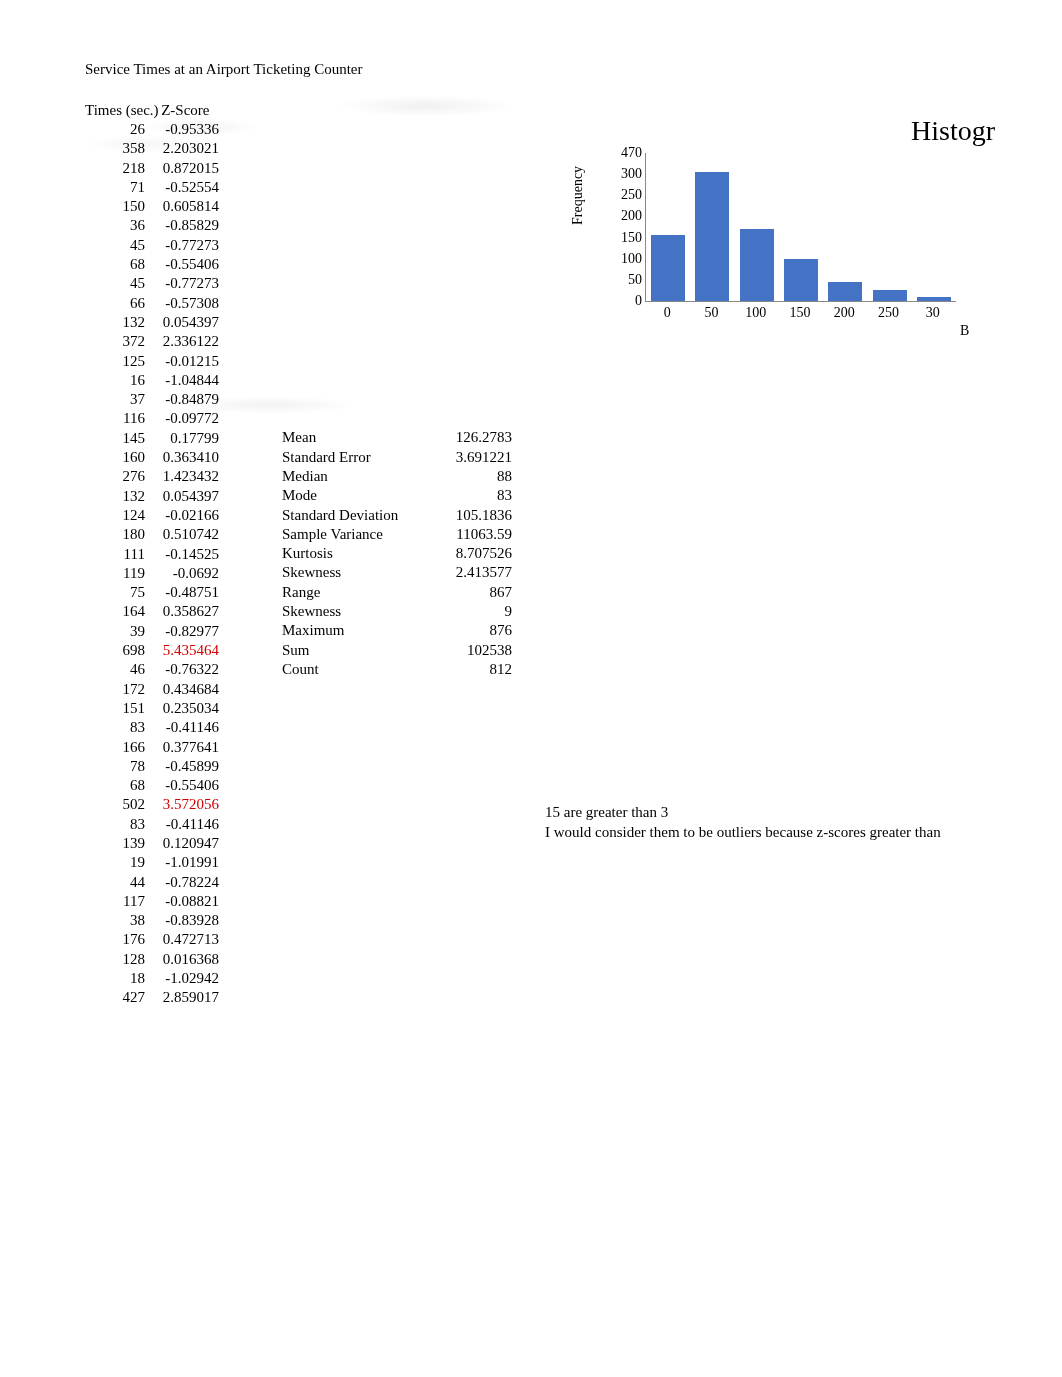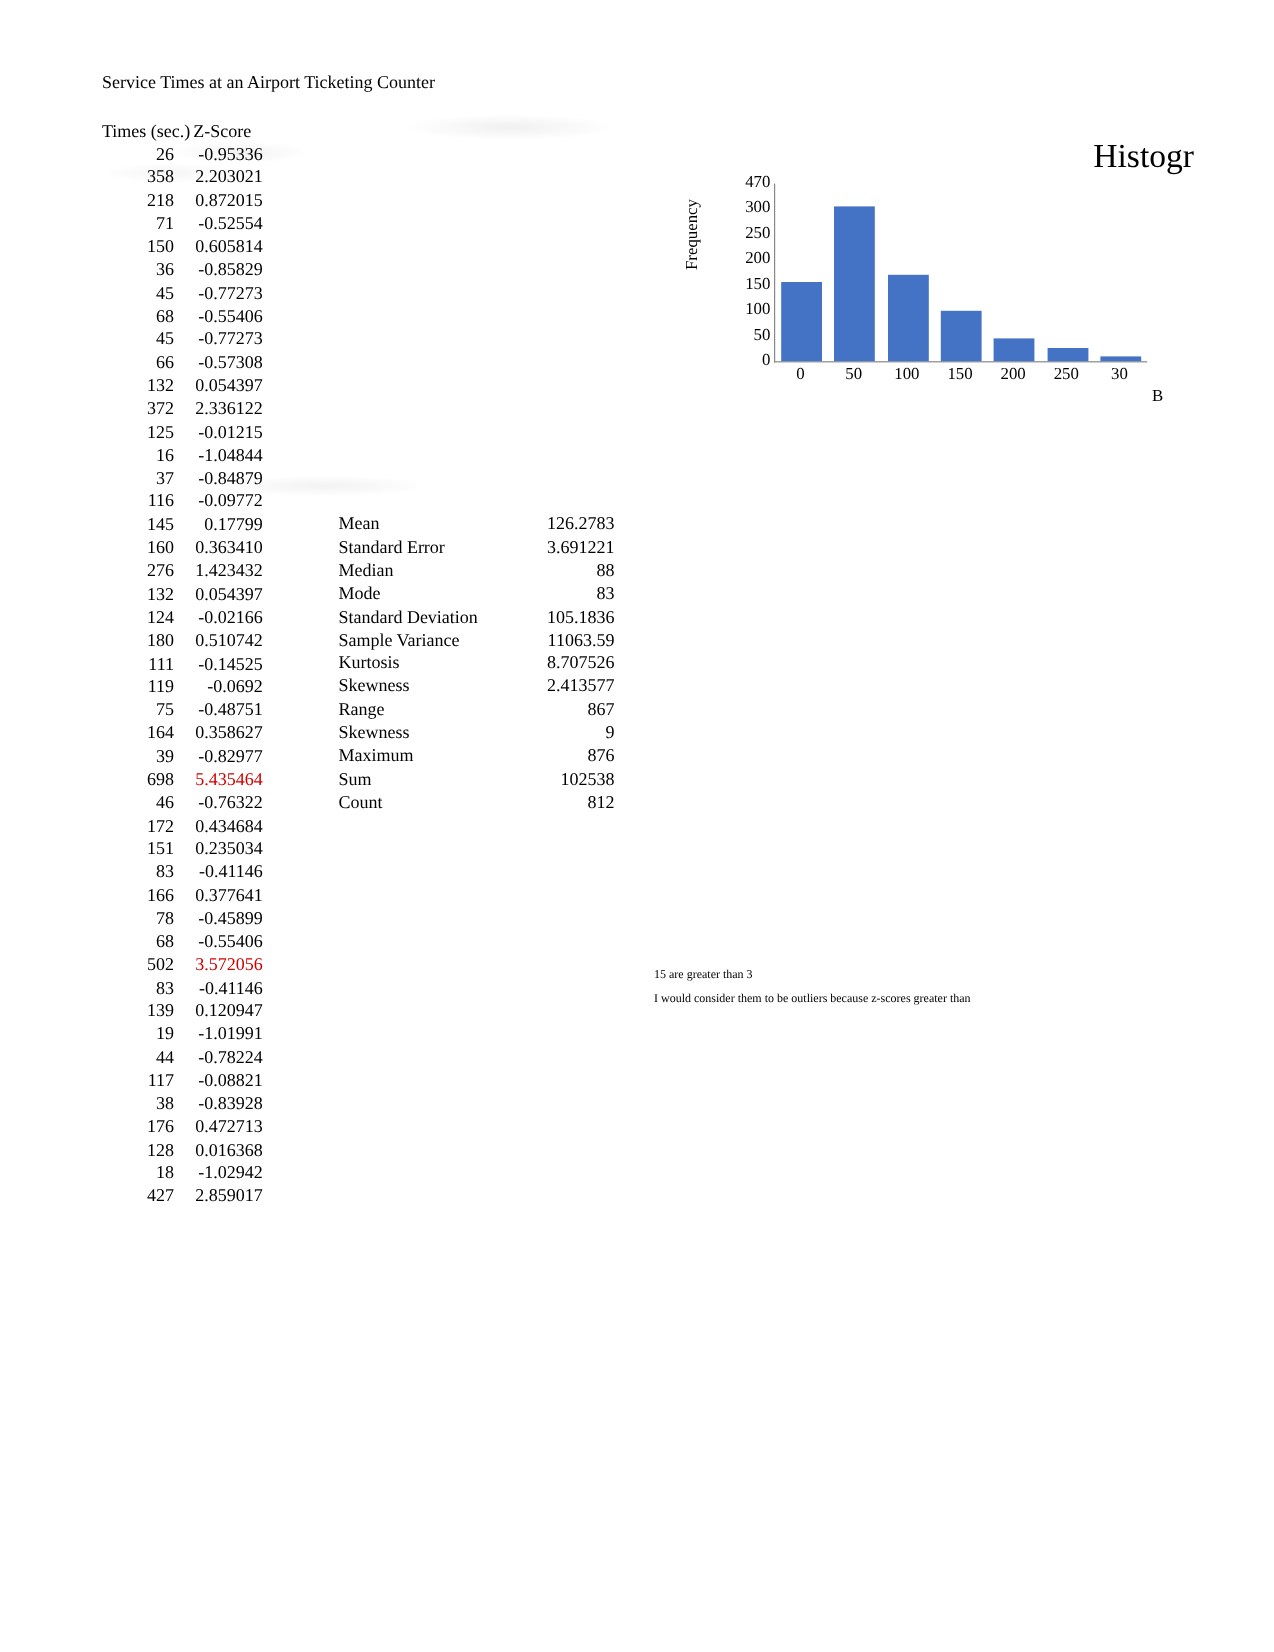--- a/index.html
+++ b/index.html
@@ -59,21 +59,21 @@
   .stats-row {
     display: flex;
     line-height: 19.3px;
   }
   .stats-row .s1 { width: 140px; text-align: left; padding-left: 2px; }
   .stats-row .s2 { width: 90px; text-align: right; }
   .notes {
     position: absolute;
     left: 265px;
     top: 375px;
-    font-size: 10px;
+    font-size: 15px;
     line-height: 19.3px;
     white-space: nowrap;
   }
   .histogram {
     position: absolute;
     left: 570px;
     top: 115px;
     width: 420px;
     height: 230px;
   }

